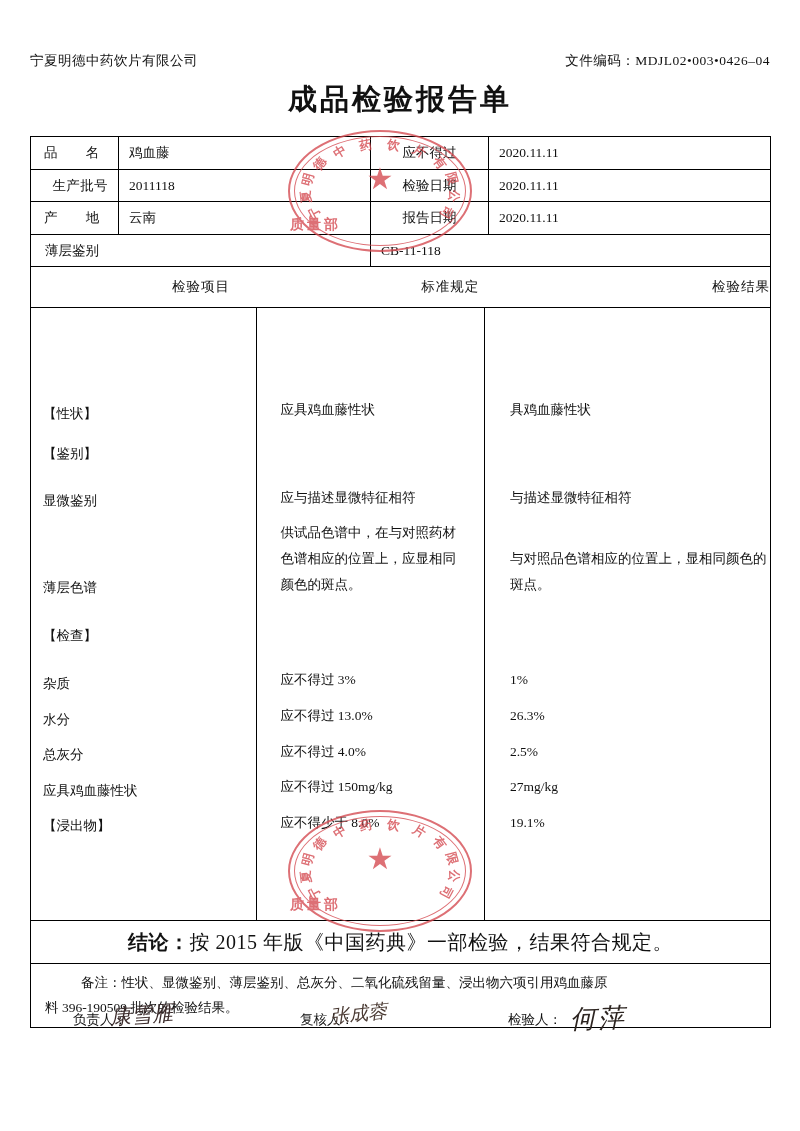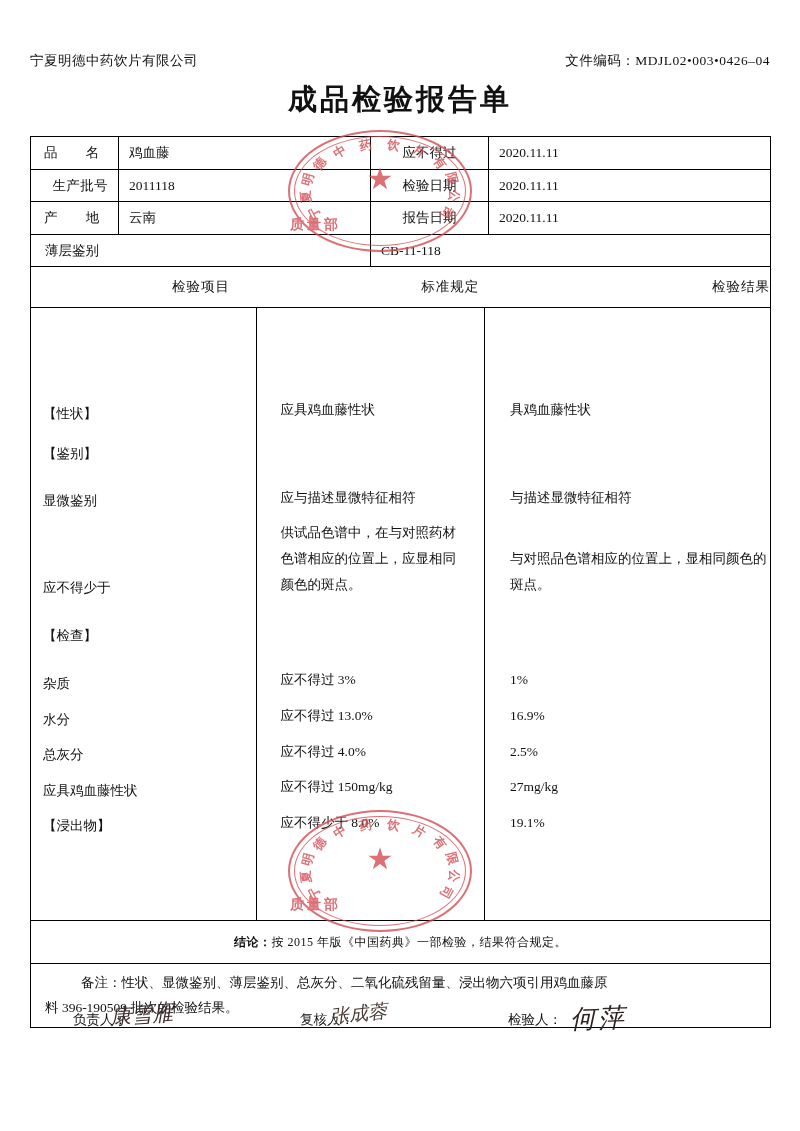--- a/index.html
+++ b/index.html
@@ -145,21 +145,21 @@
     box-sizing: border-box;
     padding-left: 12px;
     line-height: 1.9;
   }
   .gap-sm { height: 12px; }
   .gap-md { height: 20px; }
 
   
   .concl-cell { height: 42px; text-align: center; }
   .concl {
-    font-size: 12px;
+    font-size: 20px;
     letter-spacing: 0.5px;
   }
   .concl b { font-weight: bold; }
 
   .remark-cell { height: 58px; }
   .remark {
     padding: 7px 14px 6px 14px;
     font-size: 13.5px;
     line-height: 1.85;
     text-indent: 0;
@@ -363,21 +363,21 @@
 
             <div class="gap-sm"></div>
 
             <div class="item-row">
               <div class="i-name">显微鉴别</div>
               <div class="i-spec">应与描述显微特征相符</div>
               <div class="i-res">与描述显微特征相符</div>
             </div>
 
             <div class="item-row">
-              <div class="i-name">应不得少于</div>
+              <div class="i-name">薄层色谱</div>
               <div class="i-spec">供试品色谱中，在与对照药材色谱相应的位置上，应显相同颜色的斑点。</div>
               <div class="i-res">与对照品色谱相应的位置上，显相同颜色的斑点。</div>
             </div>
 
             <div class="gap-md"></div>
 
             <div class="item-row">
               <div class="i-name">【检查】</div>
               <div class="i-spec"></div>
               <div class="i-res"></div>
@@ -387,21 +387,21 @@
 
             <div class="item-row">
               <div class="i-name">杂质</div>
               <div class="i-spec">应不得过 3%</div>
               <div class="i-res">1%</div>
             </div>
 
             <div class="item-row">
               <div class="i-name">水分</div>
               <div class="i-spec">应不得过 13.0%</div>
-              <div class="i-res">16.9%</div>
+              <div class="i-res">26.3%</div>
             </div>
 
             <div class="item-row">
               <div class="i-name">总灰分</div>
               <div class="i-spec">应不得过 4.0%</div>
               <div class="i-res">2.5%</div>
             </div>
 
             <div class="item-row">
               <div class="i-name">应具鸡血藤性状</div>

